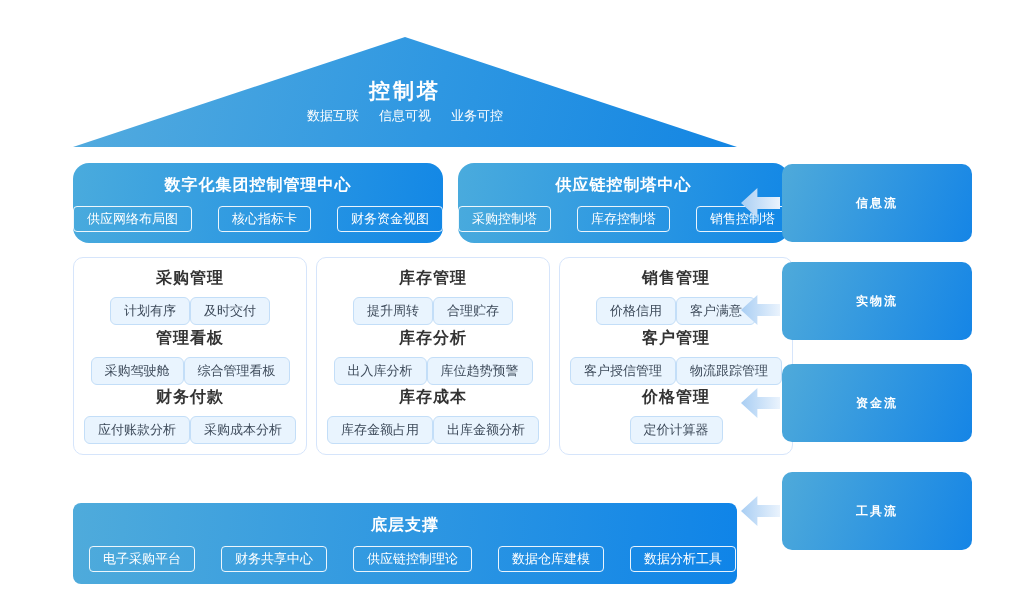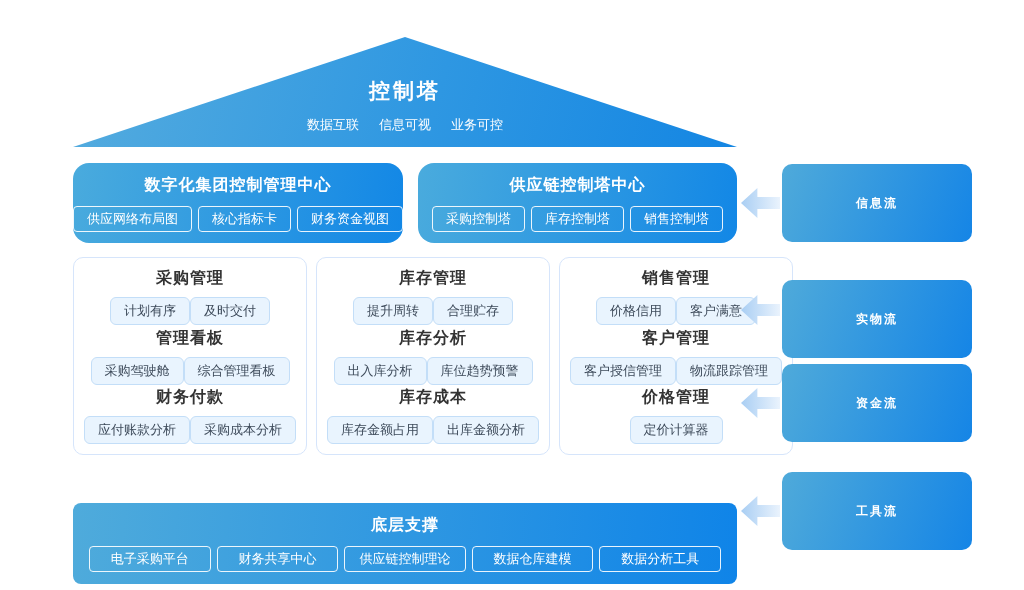--- a/index.html
+++ b/index.html
@@ -6,29 +6,29 @@
   html,body { width:1024px; height:590px; background:#fff;
     font-family:"Liberation Sans","DejaVu Sans",sans-serif; }
   .canvas { position:relative; width:1024px; height:590px; background:#fff; overflow:hidden; }
 
   
   .roof { position:absolute; left:73px; top:37px; width:664px; height:110px;
     background:linear-gradient(105deg,#55acde 0%,#2e97e2 55%,#1486e3 100%);
     clip-path:polygon(50% 0,100% 100%,0 100%);
     color:#fff; text-align:center; }
   .roof-title { margin-top:40px; font-size:21px; font-weight:bold; letter-spacing:3px; }
-  .roof-sub { margin-top:11px; font-size:13px; display:flex; justify-content:center; gap:20px; }
+  .roof-sub { margin-top:2px; font-size:13px; display:flex; justify-content:center; gap:20px; }
 
   
   .row1 { position:absolute; left:73px; top:163px; width:664px; height:80px; display:flex; gap:15px; }
   .blue-box { flex:1; border-radius:16px;
     background:linear-gradient(100deg,#4aabdd 0%,#1287e6 100%);
     color:#fff; display:flex; flex-direction:column; align-items:center; justify-content:center; gap:10px; }
   .blue-box-title { font-size:16px; font-weight:bold; letter-spacing:1px; }
-  .white-pills { display:flex; gap:6px; }
+  .white-pills { display:flex; gap:26px; }
   .wpill { border:1px solid rgba(255,255,255,.9); border-radius:4px;
     padding:3px 13px; font-size:13px; text-align:center; white-space:nowrap; }
 
   
   .row2 { position:absolute; left:73px; top:257px; width:664px; height:198px; display:flex; gap:9px; }
   .card { flex:1; background:#fff; border:1px solid #d6e5fb; border-radius:10px;
     display:flex; flex-direction:column; justify-content:space-evenly; padding:8px 10px; }
   .card-section { display:flex; flex-direction:column; align-items:center; gap:8px; }
   .card-heading { font-size:16px; font-weight:bold; color:#333; letter-spacing:1px; }
   .lpills { display:flex; gap:0; justify-content:center; width:100%; }
@@ -44,21 +44,21 @@
 
   
   .flow-box { position:absolute; left:782px; width:190px; height:78px; border-radius:10px;
     background:linear-gradient(110deg,#4faada 0%,#1585e6 100%);
     color:#fff; font-size:12px; font-weight:bold; letter-spacing:2px;
     display:flex; align-items:center; justify-content:center; }
   .flow-arrow { position:absolute; left:741px; width:39px; height:30px;
     background:linear-gradient(to right,#a9cef3,#eaf3fd);
     clip-path:polygon(0 50%,42% 0,42% 30%,100% 30%,100% 70%,42% 70%,42% 100%); }
   .fb1 { top:164px; } .fa1 { top:188px; }
-  .fb2 { top:280px;font-family:Liberation Mono, monospace; } .fa2 { top:295px; }
+  .fb2 { top:262px;font-family:Liberation Mono, monospace; } .fa2 { top:295px; }
   .fb3 { top:364px; } .fa3 { top:388px; }
   .fb4 { top:472px; } .fa4 { top:496px; }
 </style>
 </head>
 <body>
 
 <div class="canvas">
 
   <div class="roof">
     <div class="roof-title">控制塔</div>

